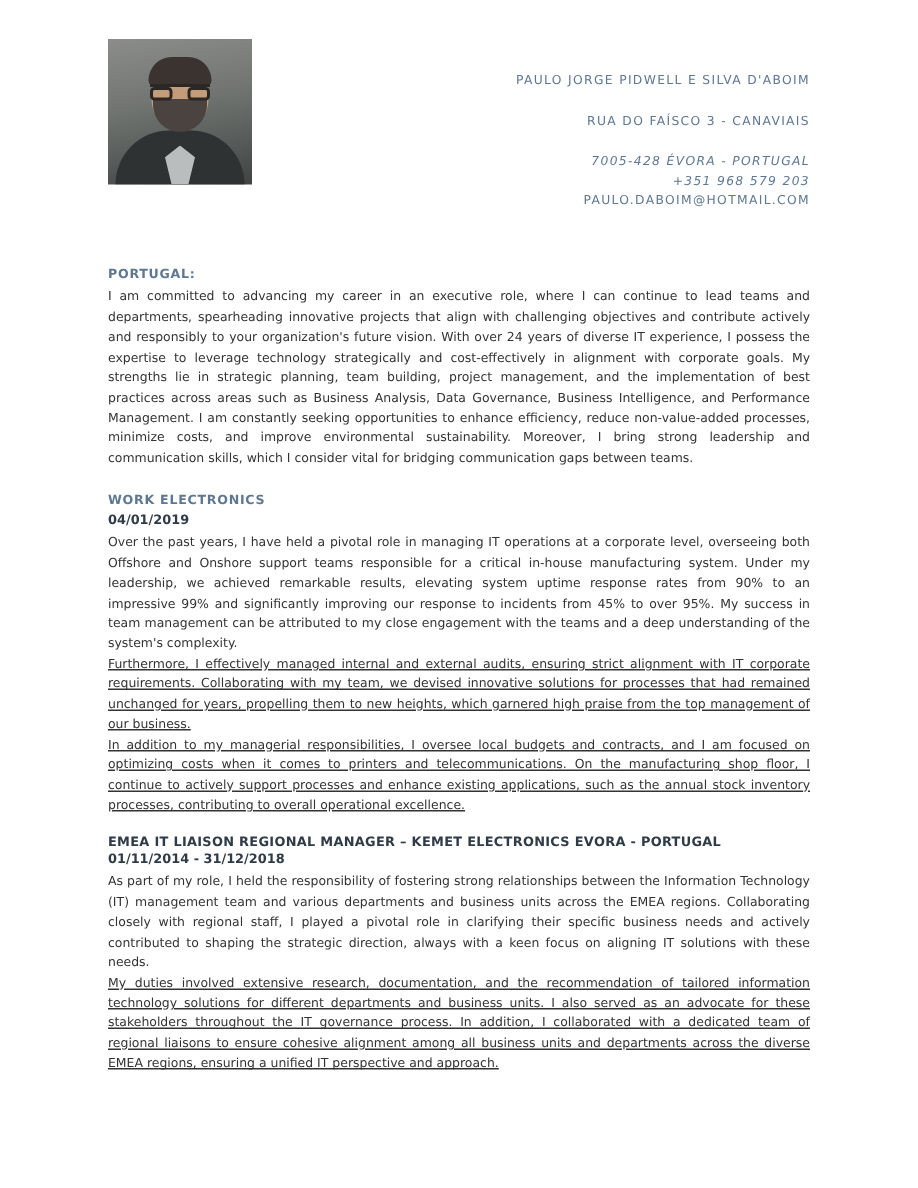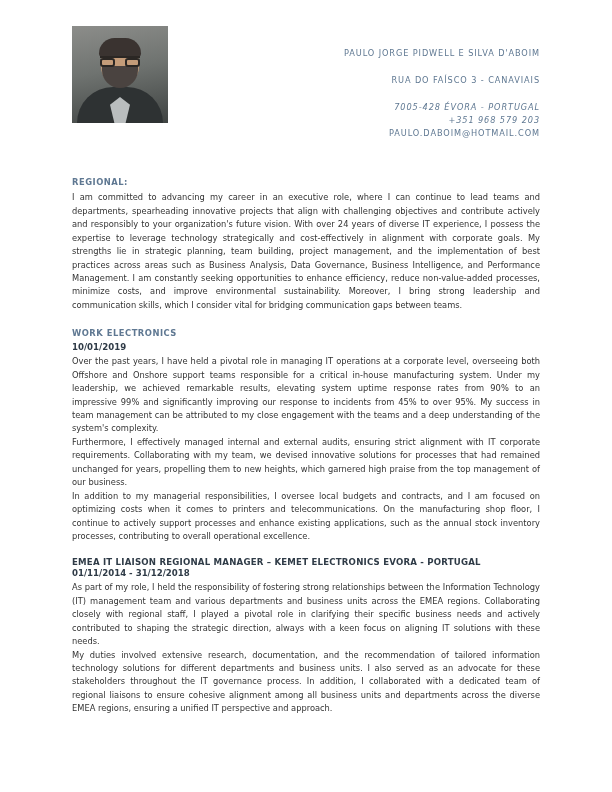--- a/index.html
+++ b/index.html
@@ -164,20 +164,21 @@
   }
   .job p {
     margin: 0 0 0 0;
     font-size: 8.3px;
     line-height: 1.62;
     text-align: justify;
     color: #333333;
   }
   .job p + p {
     margin-top: 0;
+    text-decoration: underline;
   }
   .experience-heading {
     margin-top: 2px;
   }
 </style>
 </head>
 <body>
 
 <div class="page">
 
@@ -193,27 +194,27 @@
 
     <div class="contact">
       <div class="line">PAULO JORGE PIDWELL E SILVA D'ABOIM</div>
       <div class="line">RUA DO FAÍSCO 3 - CANAVIAIS</div>
       <div class="line tight">7005-428 ÉVORA - PORTUGAL</div>
       <div class="line tight">+351 968 579 203</div>
       <div class="line last">PAULO.DABOIM@HOTMAIL.COM</div>
     </div>
   </div>
 
-  <div class="section-label">REGIONAL:</div>
+  <div class="section-label">PORTUGAL:</div>
   <div class="summary-text">I am committed to advancing my career in an executive role, where I can continue to lead teams and departments, spearheading innovative projects that align with challenging objectives and contribute actively and responsibly to your organization's future vision. With over 24 years of diverse IT experience, I possess the expertise to leverage technology strategically and cost-effectively in alignment with corporate goals. My strengths lie in strategic planning, team building, project management, and the implementation of best practices across areas such as Business Analysis, Data Governance, Business Intelligence, and Performance Management. I am constantly seeking opportunities to enhance efficiency, reduce non-value-added processes, minimize costs, and improve environmental sustainability. Moreover, I bring strong leadership and communication skills, which I consider vital for bridging communication gaps between teams.</div>
 
   <div class="section-label experience-heading">WORK ELECTRONICS</div>
 
   <div class="job">
-    <div class="job-dates">10/01/2019</div>
+    <div class="job-dates">04/01/2019</div>
     <p>Over the past years, I have held a pivotal role in managing IT operations at a corporate level, overseeing both Offshore and Onshore support teams responsible for a critical in-house manufacturing system. Under my leadership, we achieved remarkable results, elevating system uptime response rates from 90% to an impressive 99% and significantly improving our response to incidents from 45% to over 95%. My success in team management can be attributed to my close engagement with the teams and a deep understanding of the system's complexity.</p>
     <p>Furthermore, I effectively managed internal and external audits, ensuring strict alignment with IT corporate requirements. Collaborating with my team, we devised innovative solutions for processes that had remained unchanged for years, propelling them to new heights, which garnered high praise from the top management of our business.</p>
     <p>In addition to my managerial responsibilities, I oversee local budgets and contracts, and I am focused on optimizing costs when it comes to printers and telecommunications. On the manufacturing shop floor, I continue to actively support processes and enhance existing applications, such as the annual stock inventory processes, contributing to overall operational excellence.</p>
   </div>
 
   <div class="job">
     <div class="job-title">EMEA IT LIAISON REGIONAL MANAGER – KEMET ELECTRONICS EVORA - PORTUGAL</div>
     <div class="job-dates">01/11/2014 - 31/12/2018</div>
     <p>As part of my role, I held the responsibility of fostering strong relationships between the Information Technology (IT) management team and various departments and business units across the EMEA regions. Collaborating closely with regional staff, I played a pivotal role in clarifying their specific business needs and actively contributed to shaping the strategic direction, always with a keen focus on aligning IT solutions with these needs.</p>
     <p>My duties involved extensive research, documentation, and the recommendation of tailored information technology solutions for different departments and business units. I also served as an advocate for these stakeholders throughout the IT governance process. In addition, I collaborated with a dedicated team of regional liaisons to ensure cohesive alignment among all business units and departments across the diverse EMEA regions, ensuring a unified IT perspective and approach.</p>

